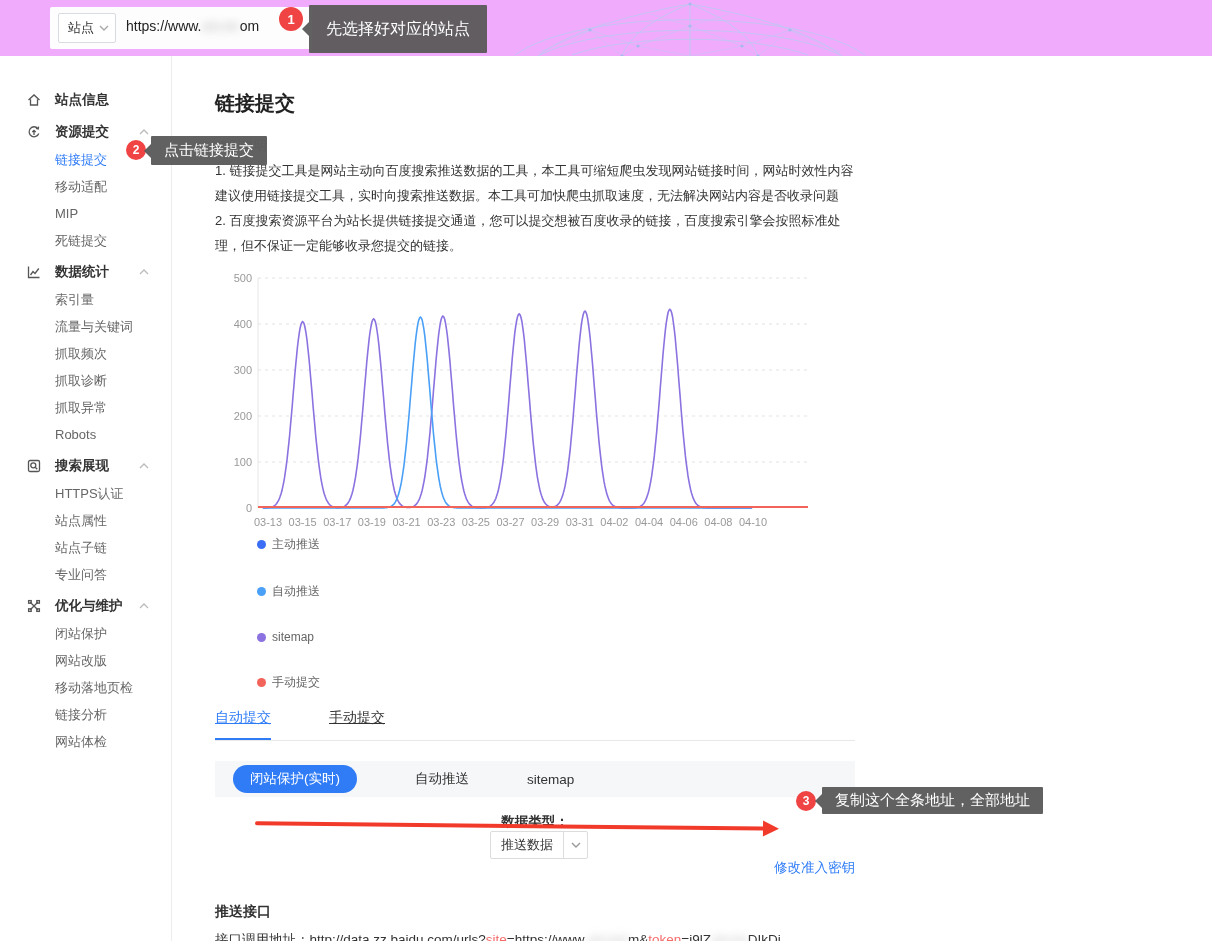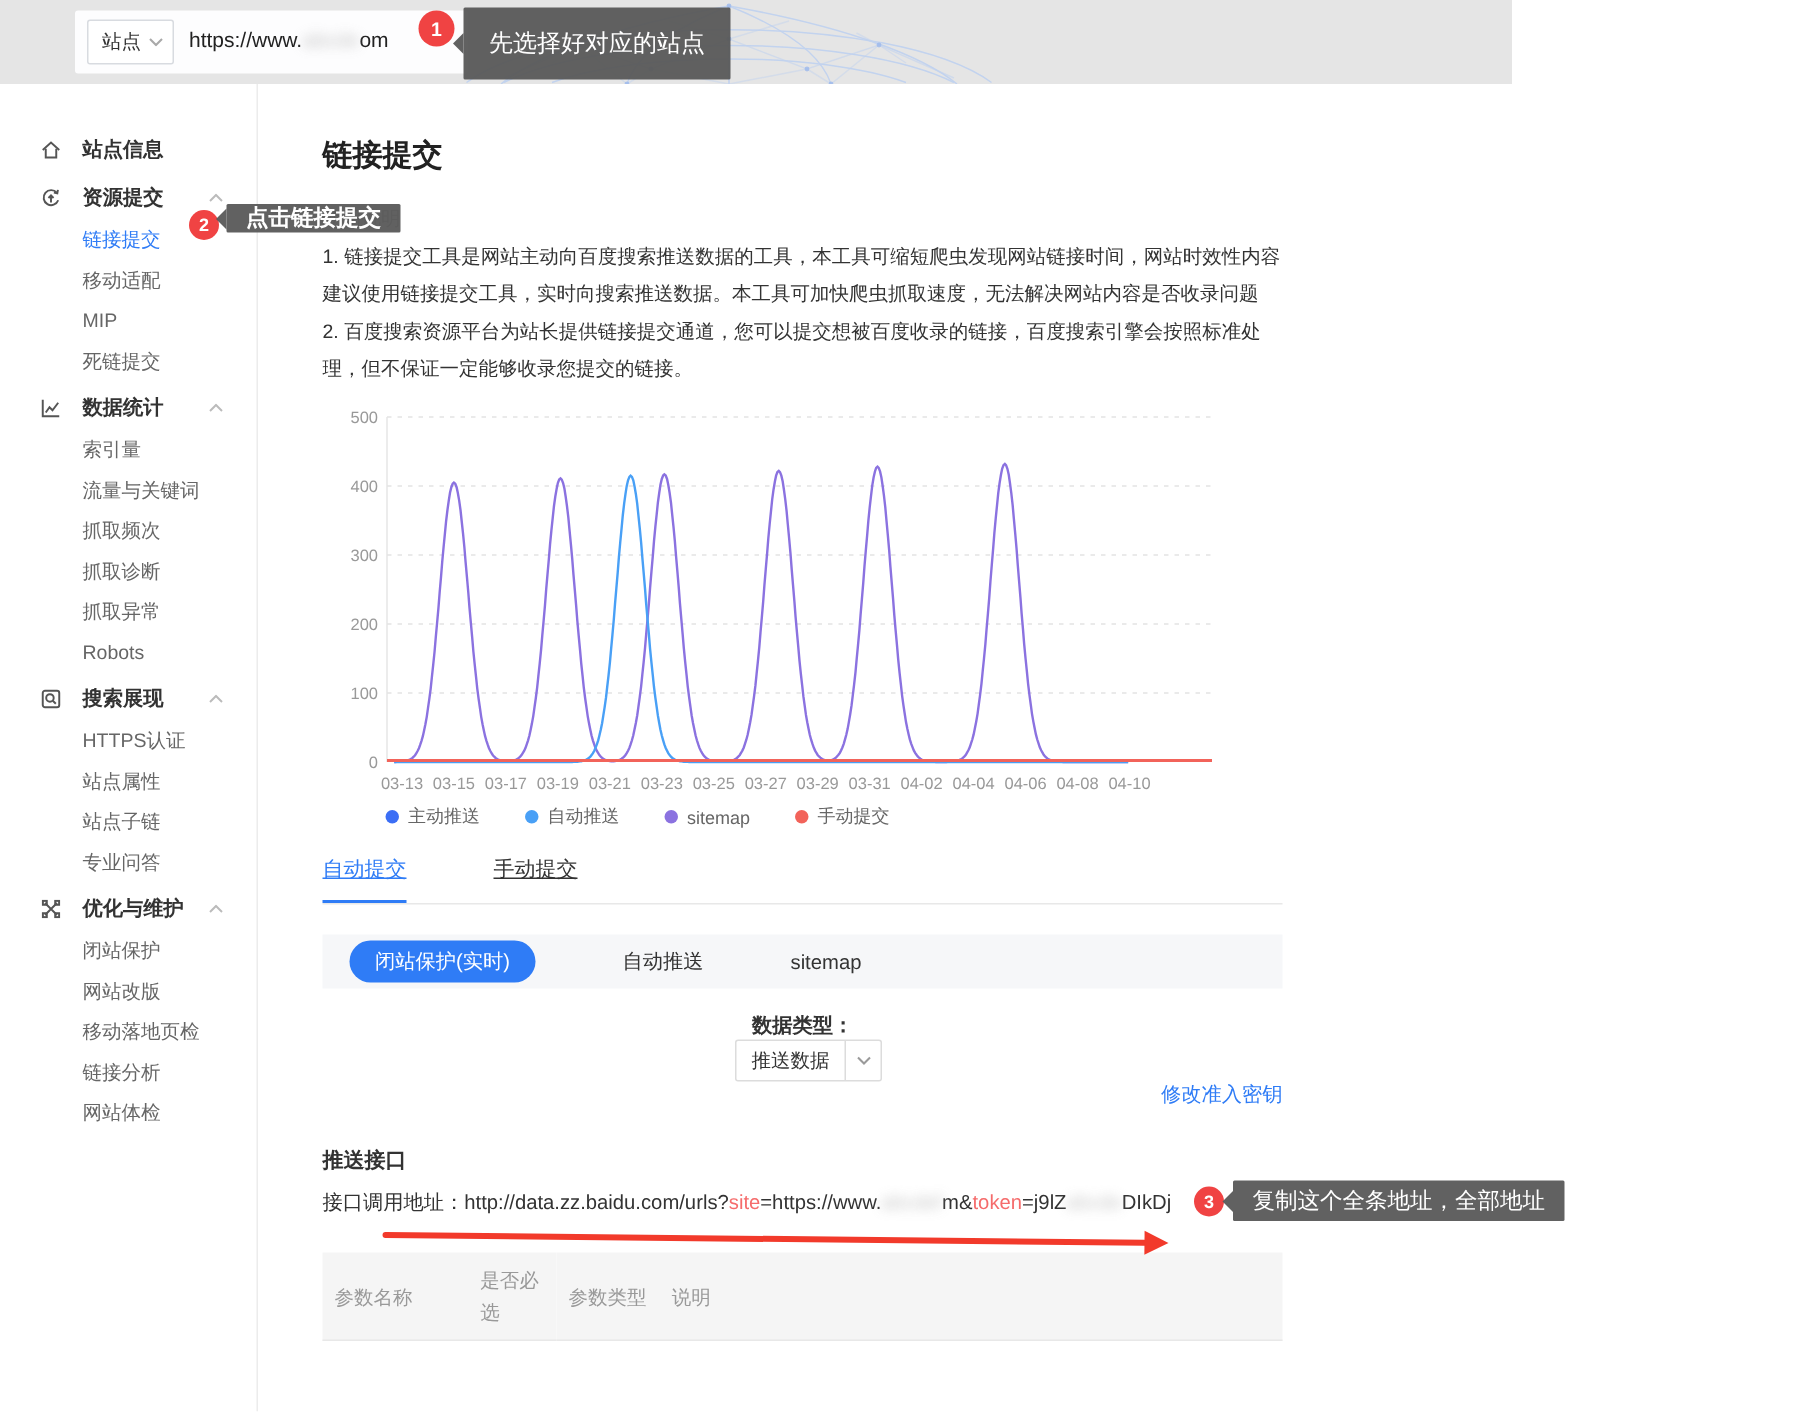--- a/index.html
+++ b/index.html
@@ -1,21 +1,21 @@
 <!DOCTYPE html>
 <html><head>
 <meta charset="utf-8">
 <style>
   * { margin:0; padding:0; box-sizing:border-box; }
   html,body { width:1212px; height:941px; overflow:hidden; background:#fff;
     font-family:"Liberation Sans","DejaVu Sans",sans-serif; }
   body { position:relative; color:#333; }
 
   
-  .banner { position:relative; width:1008px; height:56px; background:#e5e5e5; }
+  .banner { position:relative; width:1212px; height:56px; background:#f0abfc; }
   .banner-white { position:absolute; left:50px; top:7px; width:262px; height:42px; background:#fdfdfe; border-radius:2px; }
   .site-select { position:absolute; left:58px; top:13px; width:58px; height:30px; background:#fff;
     border:1px solid #d8dbe0; border-radius:2px; display:flex; align-items:center; padding:0 6px 0 9px; cursor:pointer; }
   .site-select .lbl { font-size:13px; color:#333; flex:1; }
   .site-url { position:absolute; left:126px; top:18px; font-size:14px; color:#222; }
   .globe { position:absolute; right:342px; top:0; }
 
   .blurred { filter: blur(4px); color:#b9b9b9; opacity:.8; }
 
   
@@ -34,21 +34,21 @@
   .page-title { font-size:20px; font-weight:bold; color:#222; }
   .usage-head { margin-top:16px; font-size:13px; color:#999; line-height:25px; }
   .usage-p { font-size:13px; color:#333; line-height:25px; }
 
   .section-strip { margin-top:20px; height:32px; background:#f6f7f9; display:flex; align-items:center; }
   .section-strip .bluebar { width:4px; height:16px; background:#2f7cf6; margin-right:10px; }
   .section-strip .stitle { font-size:14px; font-weight:bold; color:#333; }
 
   .chart-subtitle { margin-top:18px; font-size:12px; color:#b0b0b0; }
   .chart-svg { margin-top:6px; display:block; }
-  .legend { margin-top:4px; padding-left:42px; display:flex; gap:30px; }
+  .legend { margin-top:4px; padding-left:42px; display:flex; gap:30px;flex-direction:column; }
   .legend .litem { display:flex; align-items:center; gap:6px; font-size:12px; color:#666; }
   .legend .dot { width:9px; height:9px; border-radius:50%; }
 
   .tabs { margin-top:18px; border-bottom:1px solid #e8e8e8; display:flex; gap:58px; }
   .tab { font-size:14px; color:#333; padding-bottom:11px; cursor:pointer;text-decoration:underline; }
   .tab.active { color:#2f7cf6; border-bottom:2px solid #2f7cf6; }
 
   .subtab-strip { margin-top:20px; height:36px; background:#f6f7f9; display:flex; align-items:center; padding-left:18px; gap:58px; }
   .subtab { font-size:13.5px; color:#333; cursor:pointer; }
   .subtab.pill { background:#2f7cf6; color:#fff; border-radius:15px; padding:5px 17px; }
@@ -309,21 +309,21 @@
           </tbody>
         </table>
     </div>
   </div>
 </div>
 
 <div class="badge" style="left:279px;top:7px;width:24px;height:24px;font-size:13px;">1</div>
 <div class="tip" style="left:309px;top:5px;height:48px;padding:0 17px;font-size:16px;">先选择好对应的站点</div>
 
 <div class="badge" style="left:126px;top:140px;width:20px;height:20px;font-size:12px;">2</div>
-<div class="tip" style="left:151px;top:136px;height:19px;padding:0 13px;font-size:15px;font-weight:bold;">点击链接提交</div>
+<div class="tip" style="left:151px;top:136px;height:29px;padding:0 13px;font-size:15px;">点击链接提交</div>
 
 <div class="badge" style="left:796px;top:791px;width:20px;height:20px;font-size:12px;">3</div>
 <div class="tip" style="left:822px;top:787px;height:27px;padding:0 13px;font-size:15px;">复制这个全条地址，全部地址</div>
 
 <div class="arrow-wrap" style="left:255px;top:818px;width:524px;height:16px;">
   <div class="arrow-bar"></div>
     <div class="arrow-head"></div>
 </div>
 
 </body></html>

